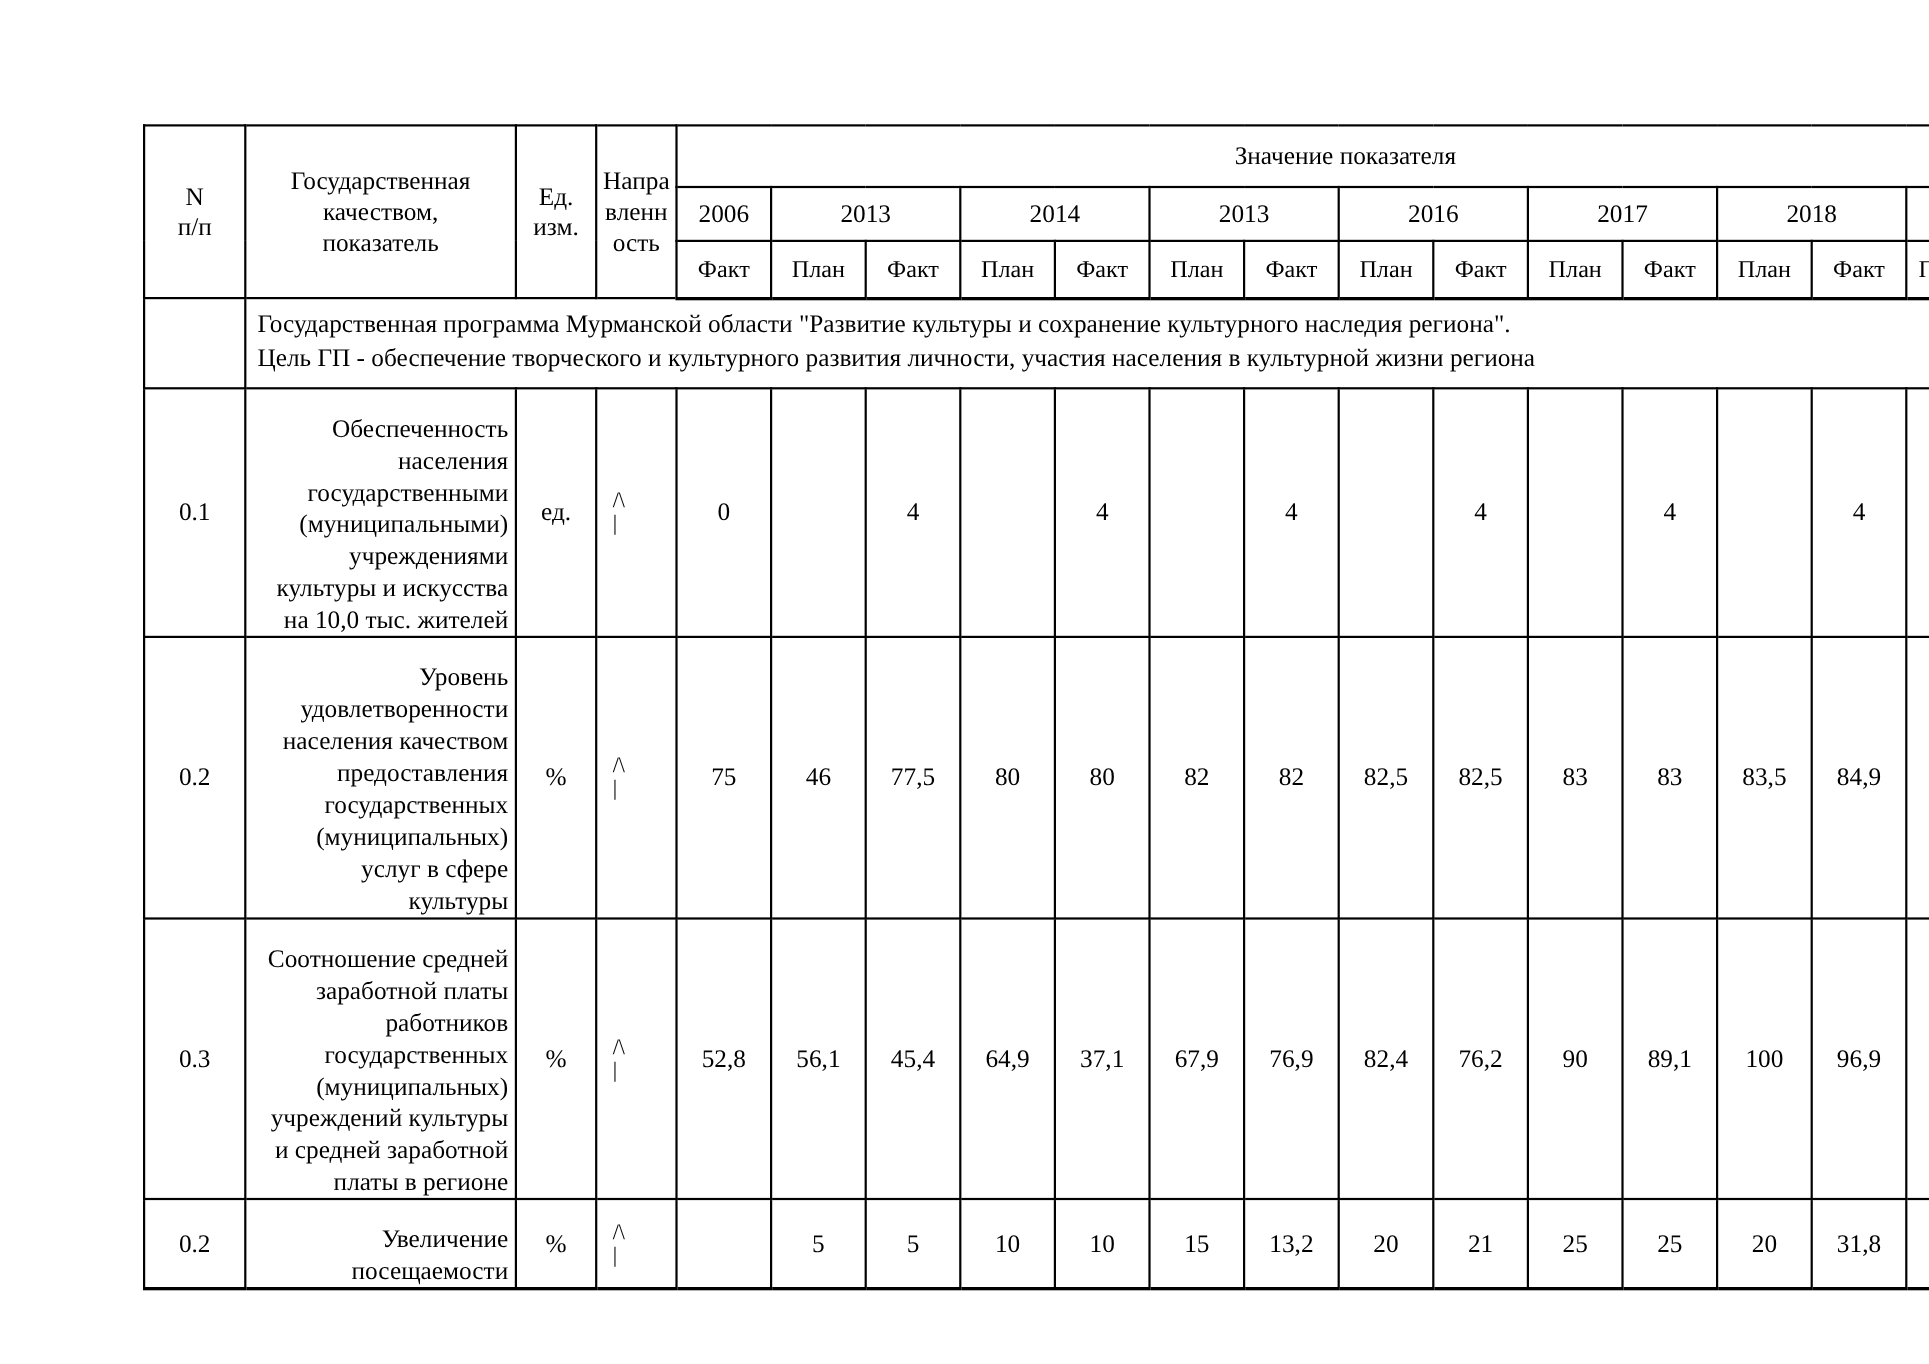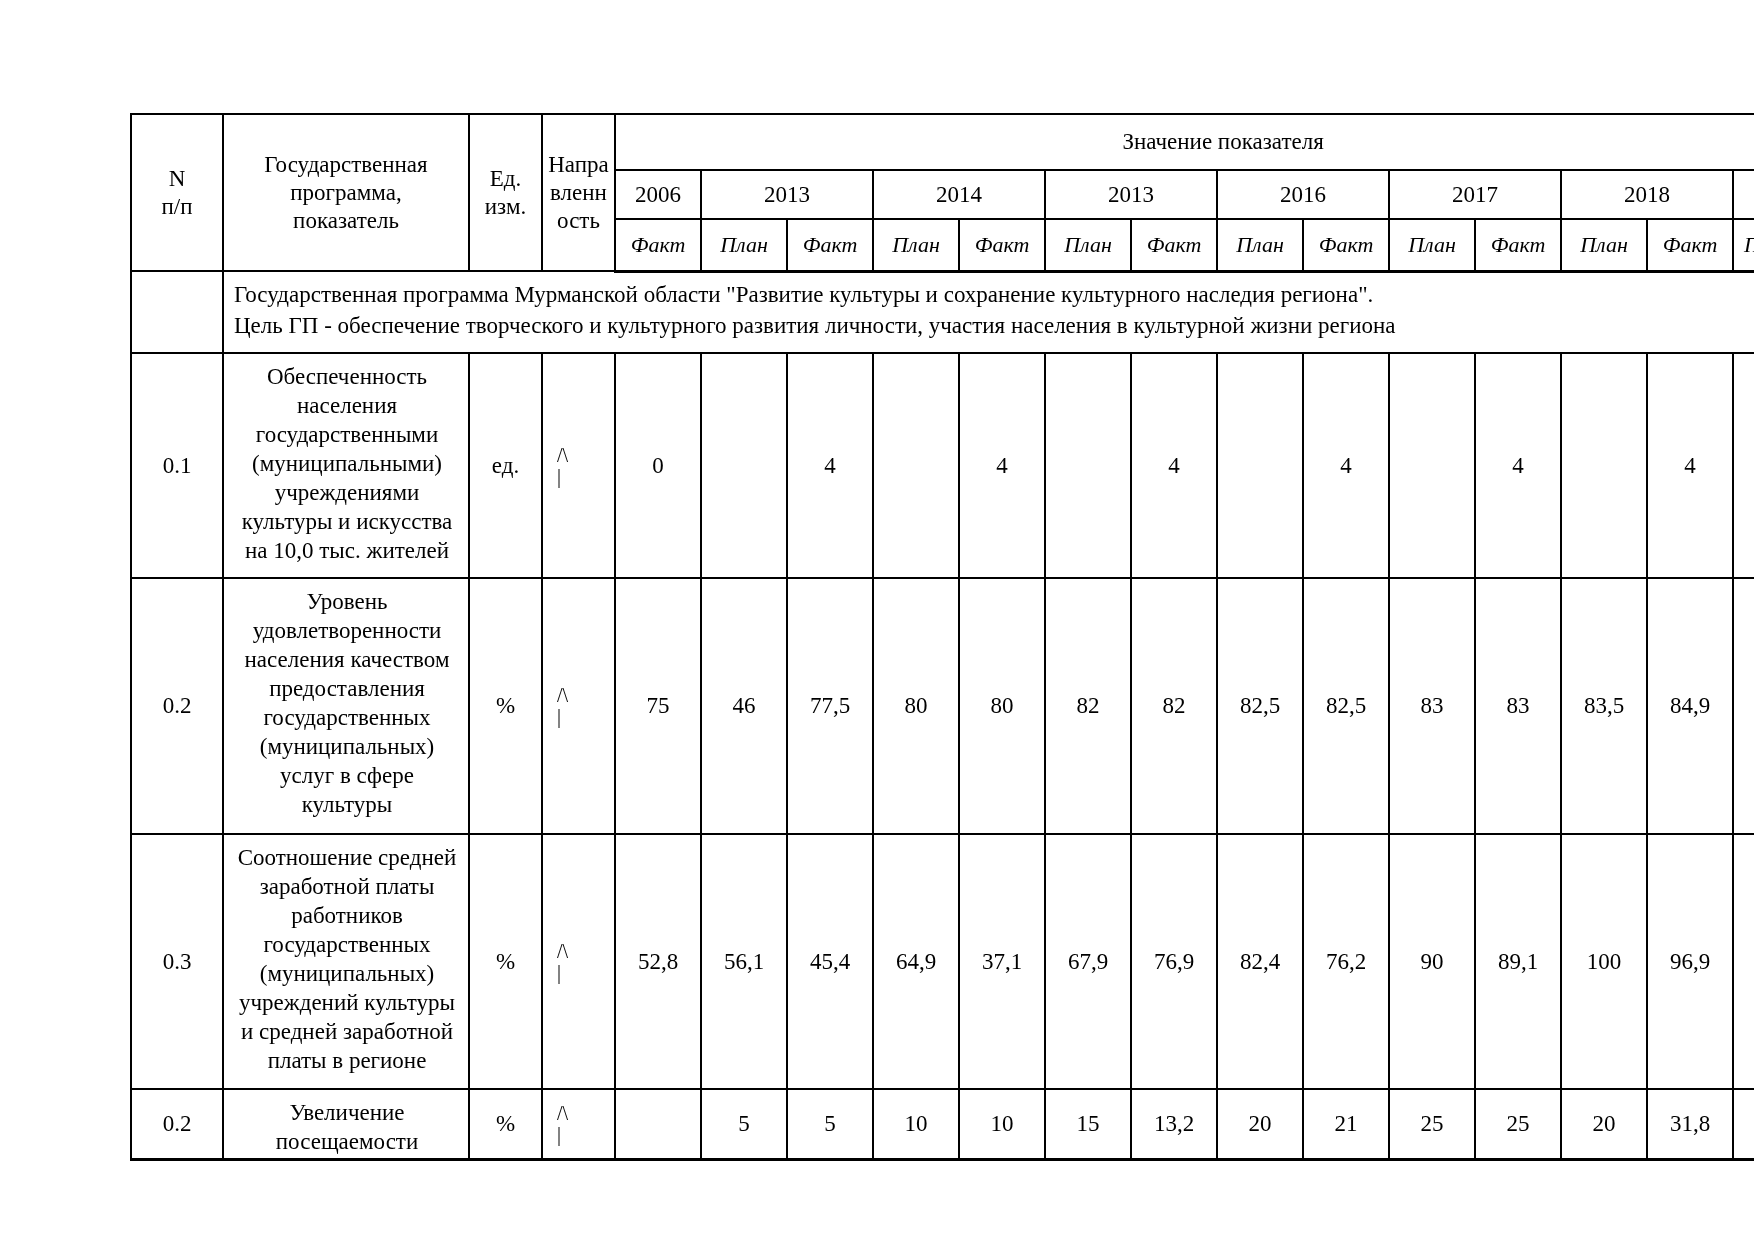--- a/index.html
+++ b/index.html
@@ -31,31 +31,31 @@
     font-weight: normal;
     font-size: 23px;
     text-align: center;
     vertical-align: middle;
     white-space: pre-line;
     line-height: 28px;
   }
   tr.row-a  { height: 56px; }
   tr.row-b  { height: 49px; }
   tr.row-c  { height: 52px; }
-  tr.row-c th { border-bottom: 3px solid #000; font-size: 22px; font-style: italic; }
+  tr.row-c th { border-bottom: 3px solid #000; font-size: 22px; }
   tr.program-row { height: 82px; }
   tr.r01 { height: 225px; }
   tr.r02 { height: 256px; }
   tr.r03 { height: 255px; }
   tr.r04 { height: 70px; }
   tr.r04 td { border-bottom: 3px solid #000; }
   td.indicator-cell {
-    text-align: center;
+    text-align: right;
     vertical-align: top;
-    padding: 8px 6px 0 8px;
+    padding: 21px 6px 0 8px;
     line-height: 29px;
   }
   td.program-cell {
     text-align: left;
     vertical-align: top;
     padding: 6px 6px 0 10px;
     line-height: 31px;
   }
   td.dir-cell {
     text-align: left;
@@ -93,21 +93,21 @@
         <col style="width:86px">
       <col style="width:86px">
         <col style="width:98px">
     </colgroup>
 
     <tbody>
         <tr class="row-a">
       <th rowspan="3">N
 п/п</th>
       <th rowspan="3">Государственная
-программа,
+качеством,
 показатель</th>
       <th rowspan="3">Ед.
 изм.</th>
       <th rowspan="3">Напра
 вленн
 ость</th>
       <th colspan="14">Значение показателя</th>
     </tr>
 
     <tr class="row-b">

